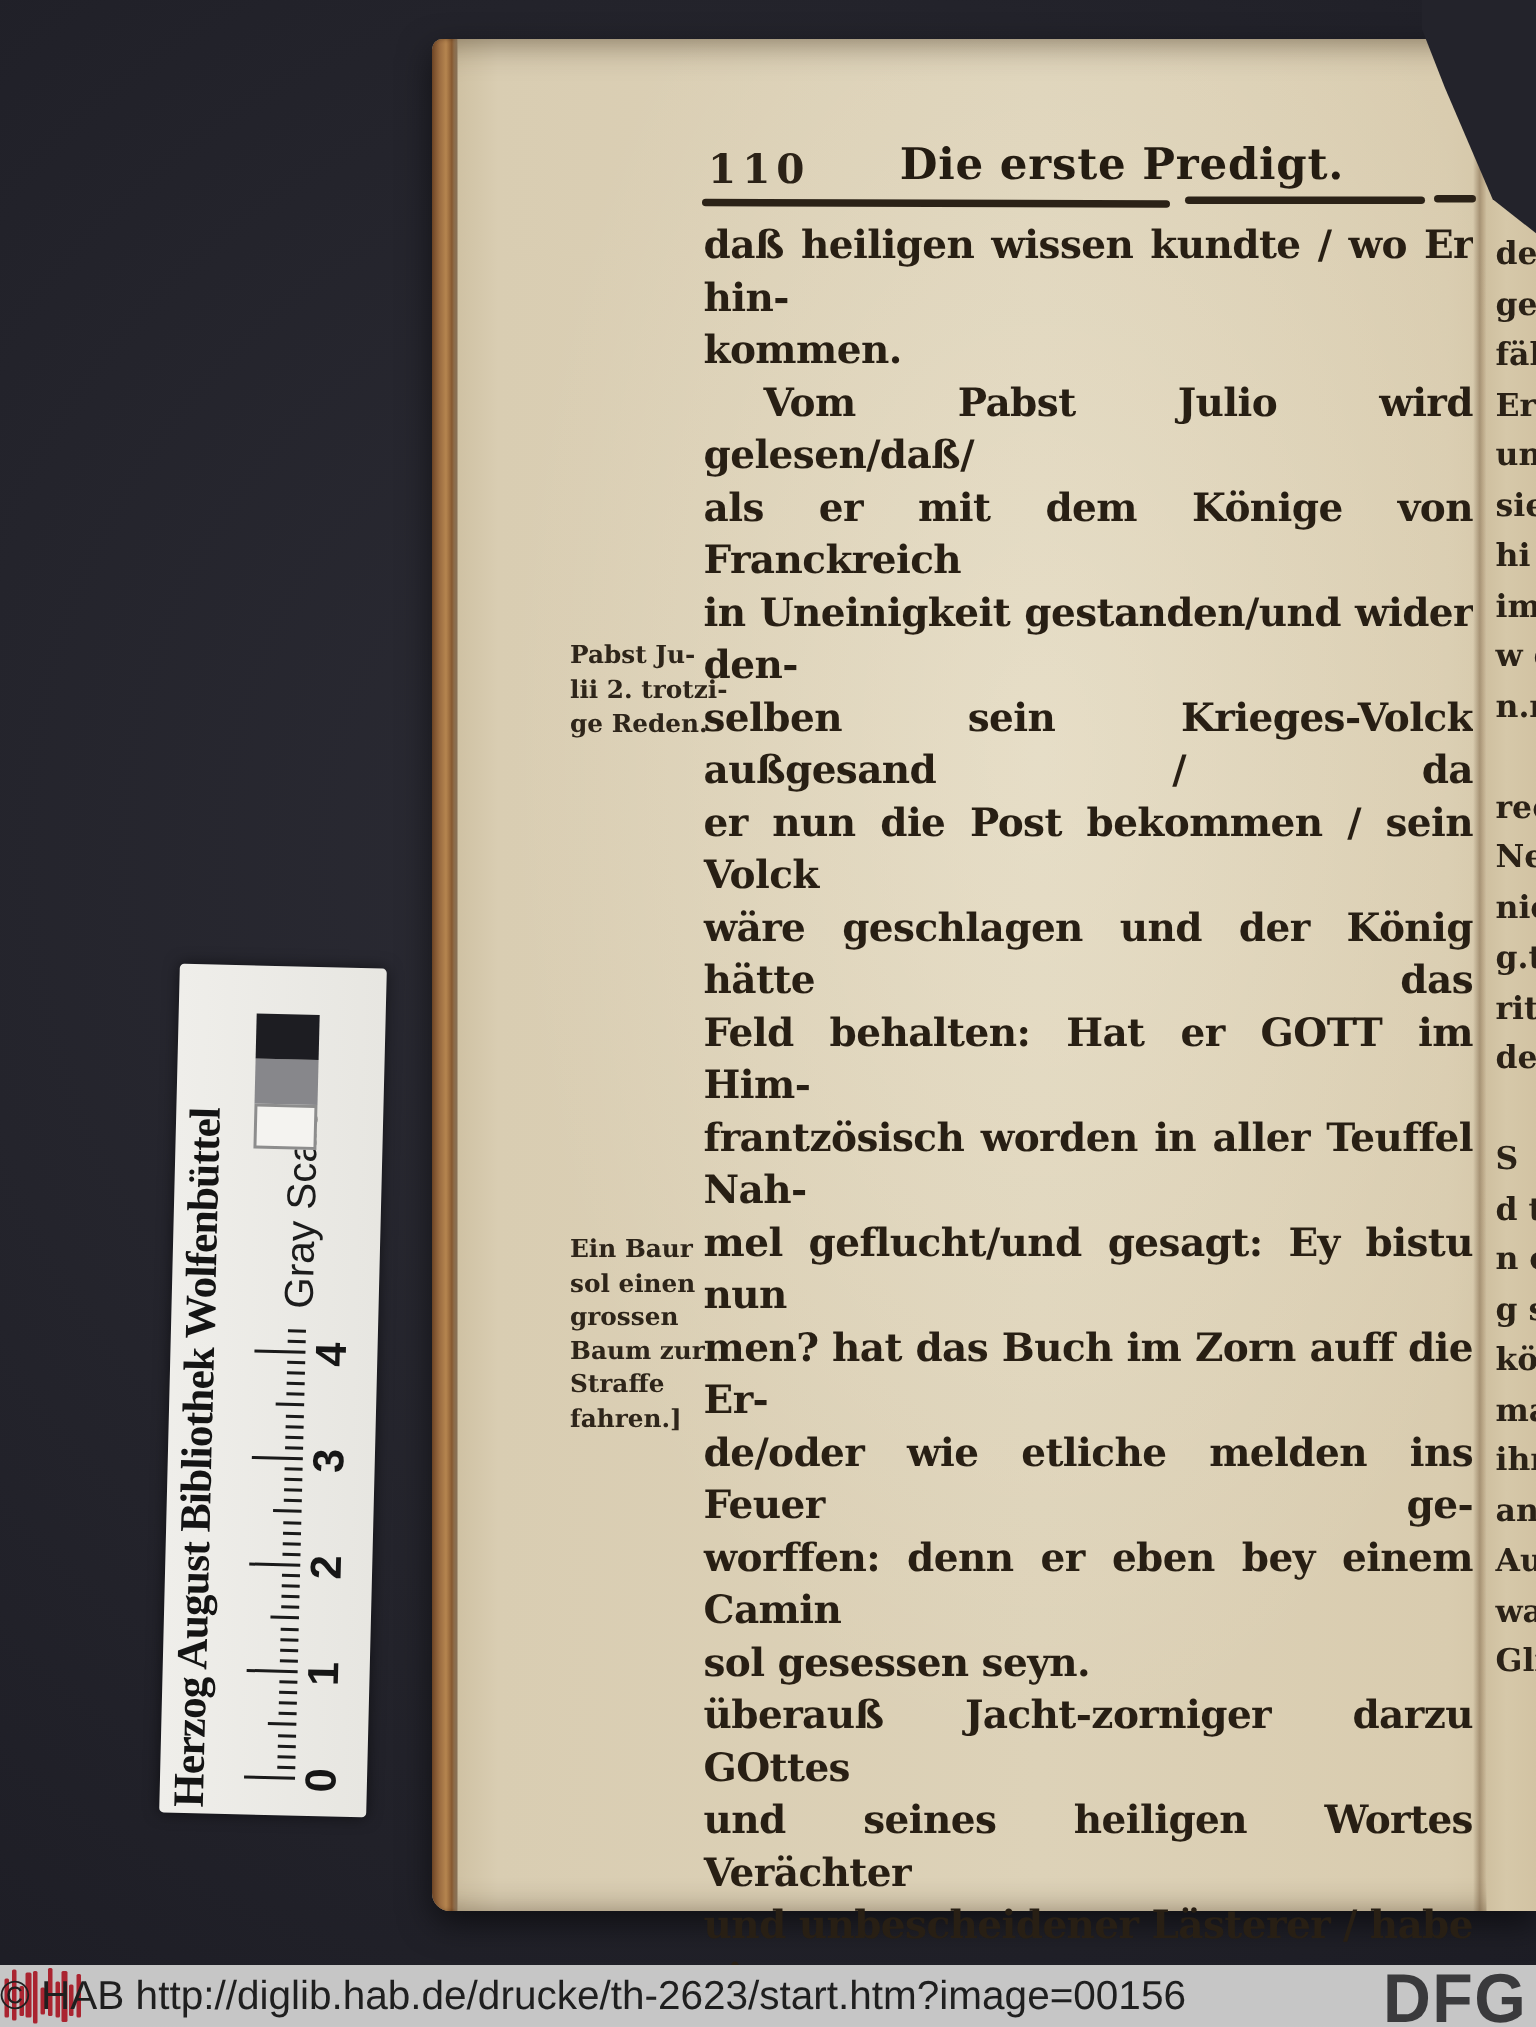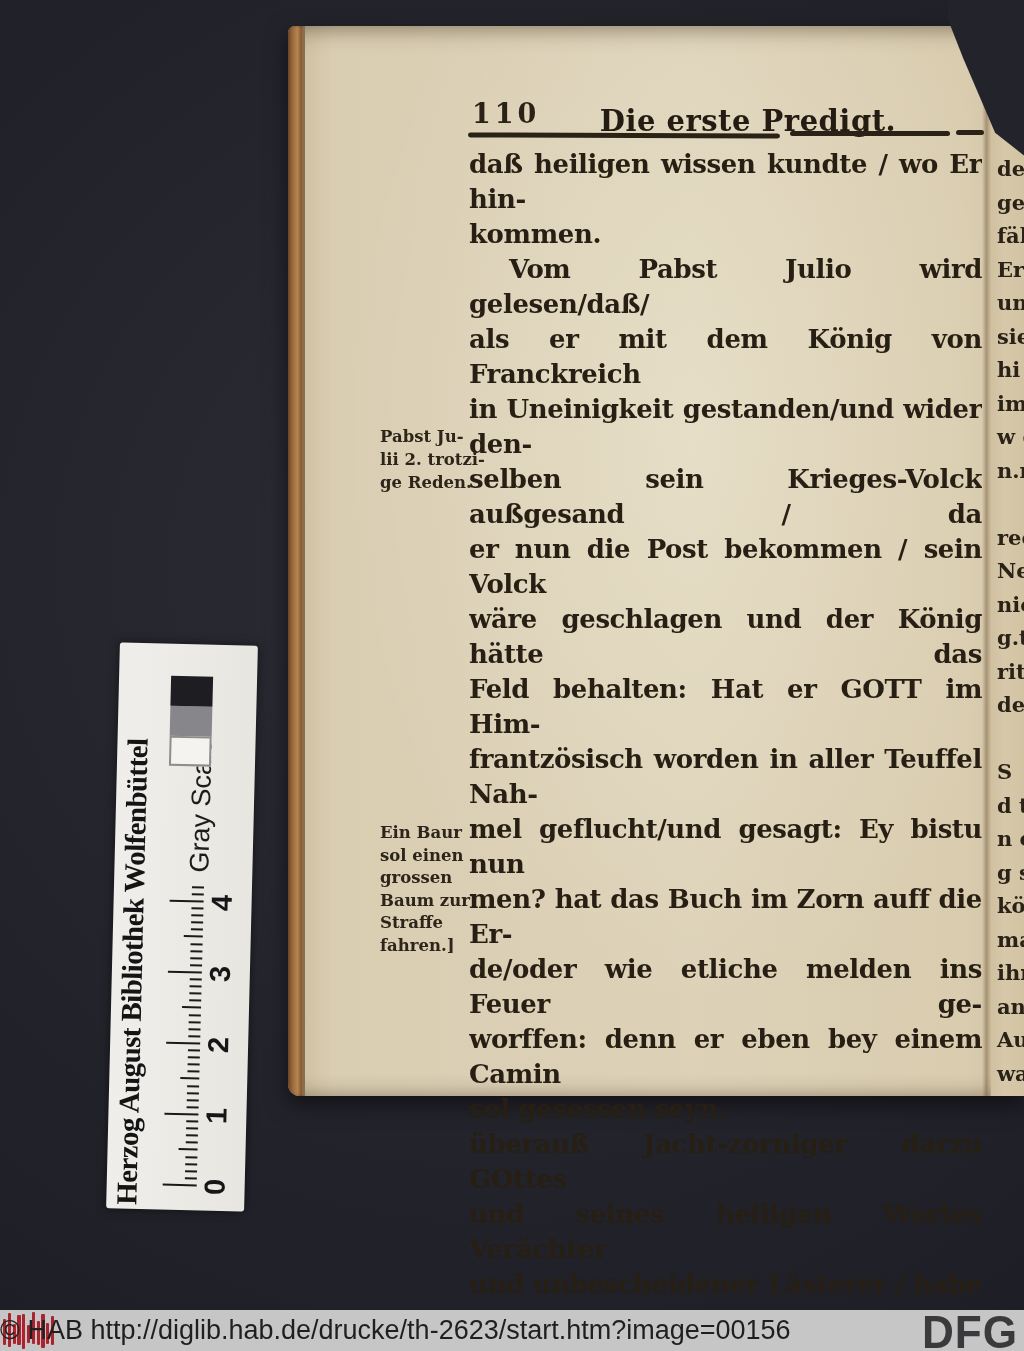--- a/index.html
+++ b/index.html
@@ -2,21 +2,21 @@
 <html><head>
 <meta charset="utf-8">
 <style>
   html,body{margin:0;padding:0;}
   body{width:1024px;height:1351px;overflow:hidden;
        font-family:"DejaVu Serif", serif;}
   .scan{position:relative;width:1024px;height:1351px;overflow:hidden;
         background:radial-gradient(circle at 48% 42%, #2c2c35 0%, #24242c 55%, #1d1d25 100%);}
 
   
-  .page{position:absolute;left:288px;top:26px;width:736px;height:1070px;
+  .page{position:absolute;left:288px;top:26px;width:736px;height:1248px;
         background:
           radial-gradient(ellipse at 55% 38%, rgba(255,252,238,0.28), rgba(255,252,238,0) 62%),
           linear-gradient(90deg,#c9ba9a 0%,#d9cdb2 6%,#ddd2b8 55%,#d9ccaf 92%,#d0c2a2 100%);
         border-radius:7px 0 0 12px;
         box-shadow: inset 0 16px 22px -14px rgba(55,38,18,.55),
                     inset 0 -14px 20px -14px rgba(55,38,18,.45),
                     0 8px 22px rgba(0,0,0,.55);}
   .page-edge-left{position:absolute;left:0;top:0;bottom:0;width:17px;border-radius:7px 0 0 12px;
         background:linear-gradient(90deg,#6e4526 0%,#9c6d41 30%,#b5854f 55%,#8a5c33 78%,#c9ba9a 100%);
         box-shadow:inset -2px 0 3px rgba(60,30,10,.5);}
@@ -27,21 +27,21 @@
   .facing-frags{position:absolute;left:6px;top:126px;width:60px;
         font-size:21px;font-weight:bold;color:#2b2217;line-height:33.5px;white-space:nowrap;}
   .corner-dark{position:absolute;left:948px;top:0;width:76px;height:162px;
         background:#23232b;
         clip-path:polygon(0 0,100% 0,100% 96%,62% 82%,20% 36%,0 12%);}
 
   
   .page-number{position:absolute;left:184px;top:72px;font-size:27px;font-weight:bold;
         color:#2b2217;letter-spacing:4px;}
   .header-title{position:absolute;left:290px;top:66px;width:340px;text-align:center;
-        font-size:29px;font-weight:bold;color:#241c12;letter-spacing:.5px;margin-top:12px;}
+        font-size:29px;font-weight:bold;color:#241c12;letter-spacing:.5px;}
   .rule{position:absolute;height:5px;background:#2b2217;border-radius:3px;}
   .rule.r1{left:180px;top:107px;width:312px;transform:rotate(.2deg);}
   .rule.r2{left:502px;top:105px;width:160px;}
   .rule.r3{left:668px;top:104px;width:28px;}
 
   
   .body-text{position:absolute;left:181px;top:121px;width:513px;
         font-size:26px;font-weight:bold;color:#281f14;line-height:35px;
         letter-spacing:-0.4px;}
   .bline{text-align:justify;text-align-last:justify;white-space:nowrap;overflow:hidden;
@@ -98,21 +98,21 @@
     <div class="page-number">110</div>
     <div class="header-title">Die erste Predigt.</div>
     <div class="rule r1"></div>
     <div class="rule r2"></div>
     <div class="rule r3"></div>
 
     <div class="body-text">
         <div class="bline ">daß heiligen wissen kundte / wo Er hin-</div>
         <div class="bline short">kommen.</div>
         <div class="bline indent">Vom Pabst Julio wird gelesen/daß/</div>
-        <div class="bline ">als er mit dem König von Franckreich</div>
+        <div class="bline ">als er mit dem Könige von Franckreich</div>
         <div class="bline ">in Uneinigkeit gestanden/und wider den-</div>
         <div class="bline ">selben sein Krieges-Volck außgesand / da</div>
         <div class="bline ">er nun die Post bekommen / sein Volck</div>
         <div class="bline ">wäre geschlagen und der König hätte das</div>
         <div class="bline ">Feld behalten: Hat er GOTT im Him-</div>
         <div class="bline ">frantzösisch worden in aller Teuffel Nah-</div>
         <div class="bline ">mel geflucht/und gesagt: Ey bistu nun</div>
         <div class="bline ">men? hat das Buch im Zorn auff die Er-</div>
         <div class="bline ">de/oder wie etliche melden ins Feuer ge-</div>
         <div class="bline ">worffen: denn er eben bey einem Camin</div>

